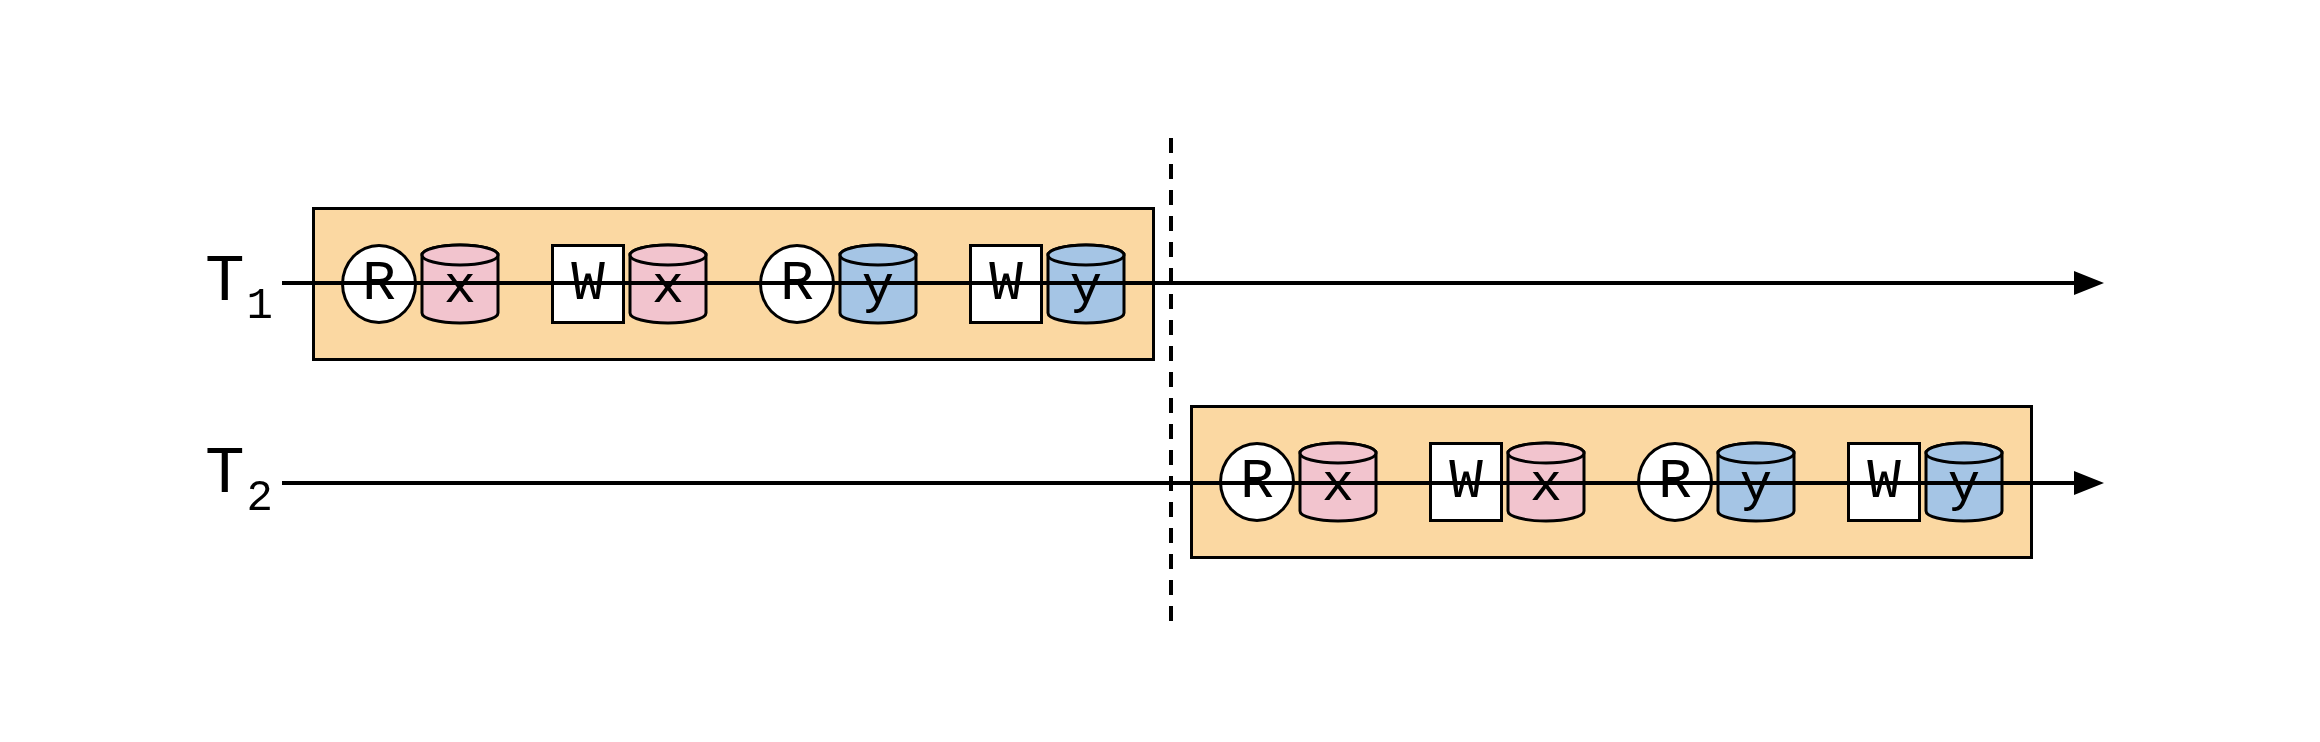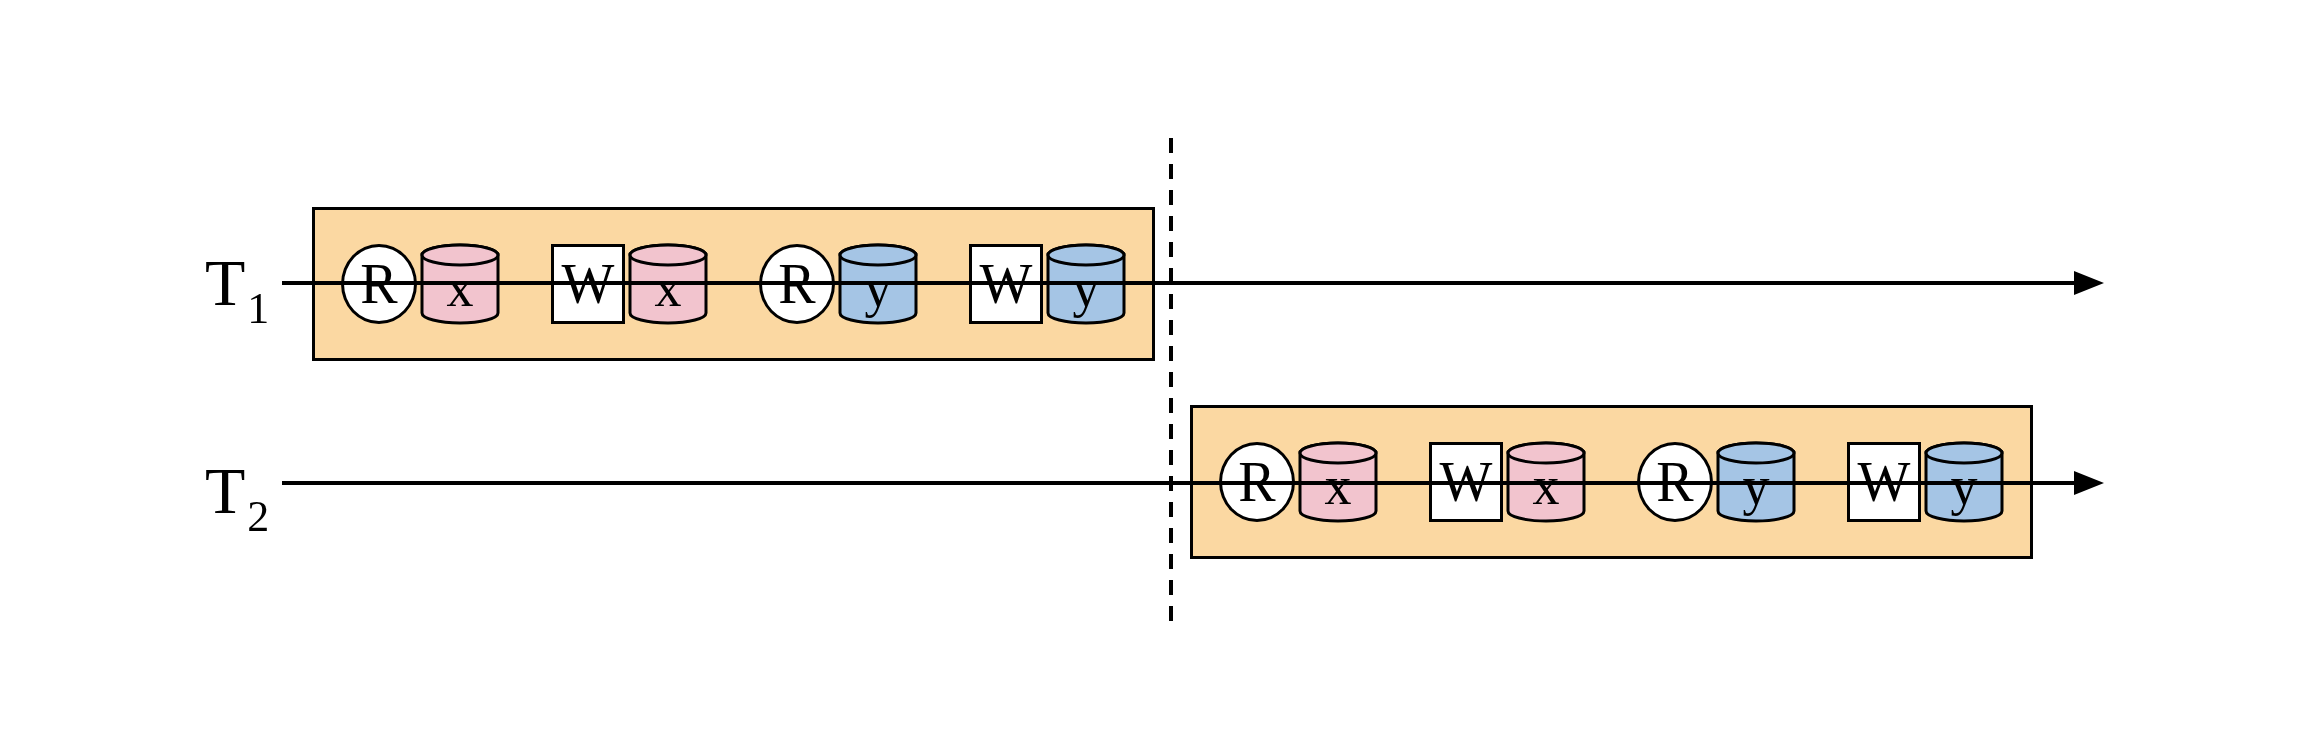--- a/index.html
+++ b/index.html
@@ -1,41 +1,41 @@
 <!DOCTYPE html>
 <html><head>
 <meta charset="utf-8">
 <style>
   html,body{margin:0;padding:0;background:#ffffff;}
   .canvas{
     position:relative;
     width:2320px;height:664px;
     background:#ffffff;
-    font-family:Liberation Serif, serif;
+    font-family:Liberation Mono, monospace;
     color:#000;
     overflow:hidden;
   }
   
   .txn-label{
     position:absolute;
     left:205px;
     font-size:66px;
     line-height:1;
     letter-spacing:0;
     color:#000;
     white-space:nowrap;
   }
   .txn-label sub{
     font-size:44px;
     line-height:0;
     vertical-align:-18px;
     margin-left:2px;
   }
   .t1-label{top:250px;}
-  .t2-label{top:458px;}
+  .t2-label{top:442px;}
 
   
   .timeline{
     position:absolute;
     left:282px;
     width:1794px;
     height:4px;
     background:#000;
     z-index:2;
   }

